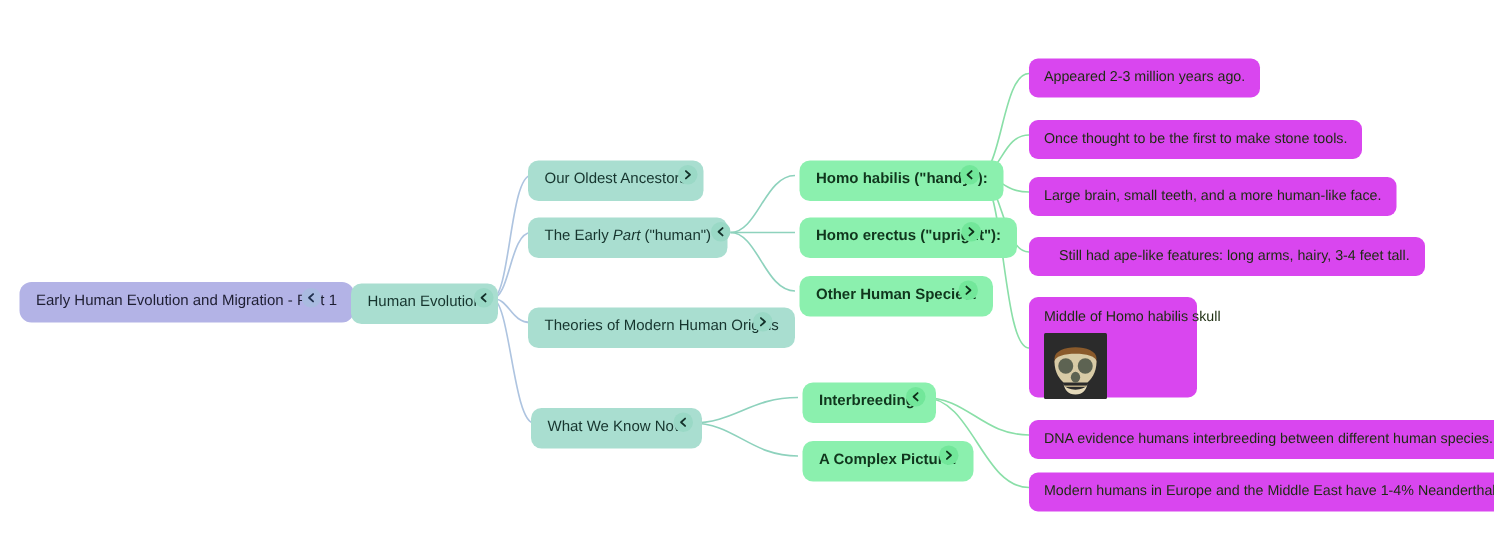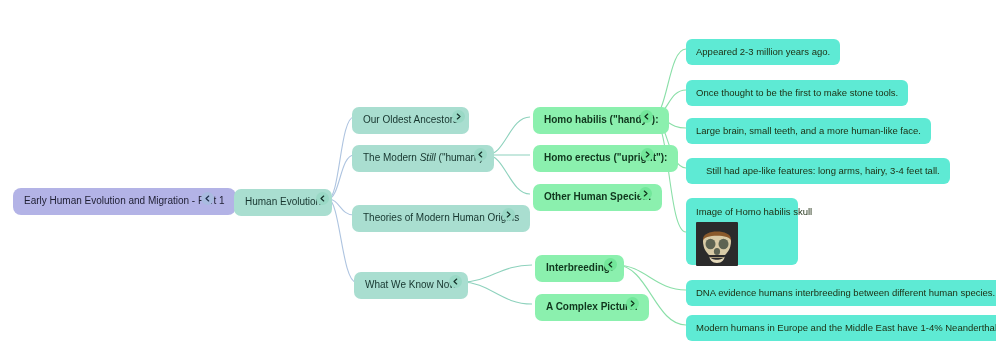--- a/index.html
+++ b/index.html
@@ -56,21 +56,21 @@
   
   .lvl2 {
     background: #8bf0ae;
     color: #10361d;
     font-size: 10px;
     font-weight: bold;
     padding: 7px 11px;
   }
   
   .lvl3 {
-    background: #5eead4;
+    background: #d946ef;
     color: #1c2d10;
     font-size: 9.5px;
     padding: 7px 10px;
     border-radius: 6px;
   }
   .lvl3.has-image {
     display: block;
     padding: 8px 10px 9px 10px;
   }
   .img-caption {
@@ -160,21 +160,21 @@
   <div class="node lvl1" style="left:352px; top:107px;">
     <span class="node-label">Our Oldest Ancestors</span>
   </div>
   <div class="toggle t1" style="left:452px; top:110px;">
     <svg width="7" height="7" viewBox="0 0 8 8">
         <path d="M2.6 1.2 L5.7 4 L2.6 6.8" stroke="#14312a" stroke-width="1.4" fill="none" stroke-linecap="round" stroke-linejoin="round"></path>
       </svg>
   </div>
 
   <div class="node lvl1" style="left:352px; top:145px;">
-    <span class="node-label"><span>The Modern </span><span class="ital">Still</span><span> ("human")</span></span>
+    <span class="node-label"><span>The Early </span><span class="ital">Part</span><span> ("human")</span></span>
   </div>
   <div class="toggle t1" style="left:474px; top:148px;">
     <svg width="7" height="7" viewBox="0 0 8 8">
         <path d="M5.4 1.2 L2.3 4 L5.4 6.8" stroke="#14312a" stroke-width="1.4" fill="none" stroke-linecap="round" stroke-linejoin="round"></path>
       </svg>
   </div>
 
   <div class="node lvl1" style="left:352px; top:205px;">
     <span class="node-label">Theories of Modern Human Origins</span>
   </div>
@@ -245,21 +245,21 @@
     <span class="node-label">Once thought to be the first to make stone tools.</span>
   </div>
   <div class="node lvl3" style="left:686px; top:118px;">
     <span class="node-label">Large brain, small teeth, and a more human-like face.</span>
   </div>
   <div class="node lvl3" style="left:686px; top:158px;padding-left:20px;">
     <span class="node-label">Still had ape-like features: long arms, hairy, 3-4 feet tall.</span>
   </div>
 
   <div class="node lvl3 has-image" style="left:686px; top:198px; width:112px; height:67px;">
-    <span class="img-caption">Image of Homo habilis skull</span>
+    <span class="img-caption">Middle of Homo habilis skull</span>
     <span class="skull">
       <svg width="42" height="44" viewBox="0 0 42 44">
         <rect x="0" y="0" width="42" height="44" fill="#2b2b2b"></rect>
         <path d="M7 17 C7 7 35 7 35 17 C35 21 34 24 32 26 L10 26 C8 24 7 21 7 17 Z" fill="#8a5a2b"></path>
         <path d="M7 19 C7 12 35 12 35 19 C35 27 31 31 29 33 L13 33 C11 31 7 27 7 19 Z" fill="#d8cba6"></path>
         <ellipse cx="14.5" cy="22" rx="5" ry="5.2" fill="#5d6352"></ellipse>
         <ellipse cx="27.5" cy="22" rx="5" ry="5.2" fill="#5d6352"></ellipse>
         <ellipse cx="21" cy="29.5" rx="3.1" ry="3.6" fill="#5d6352"></ellipse>
         <path d="M13 34 C15 39 27 39 29 34 C28 38 26 41 21 41 C16 41 14 38 13 34 Z" fill="#e4d9ba"></path>
         <path d="M14 35.5 L28 35.5" stroke="#b3a581" stroke-width="0.9"></path>

